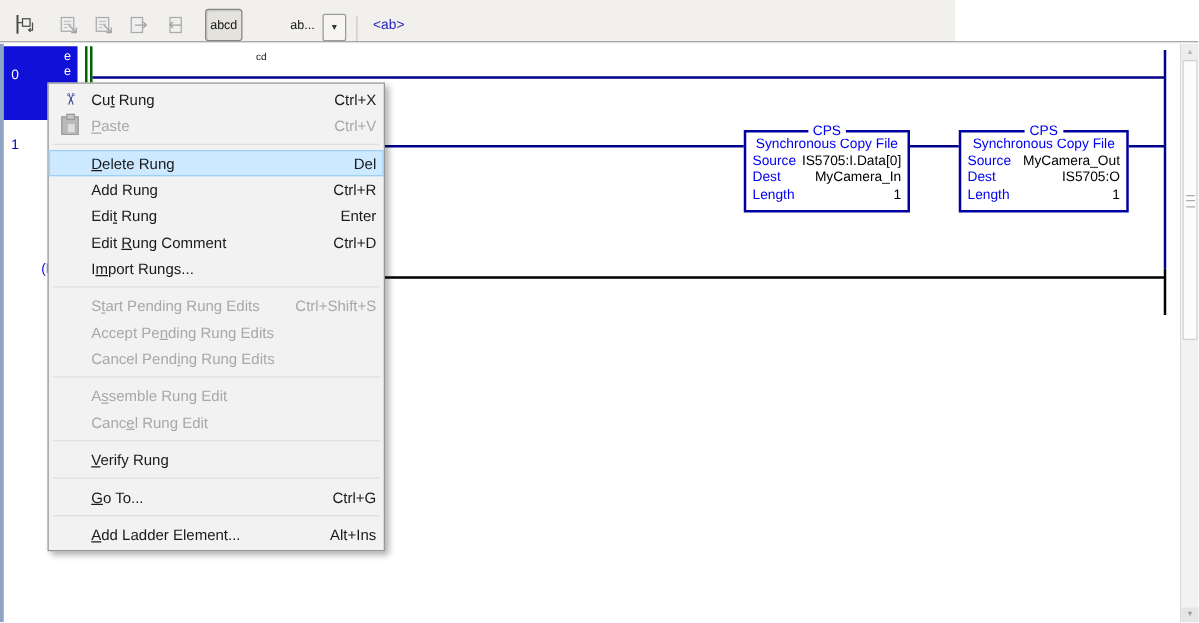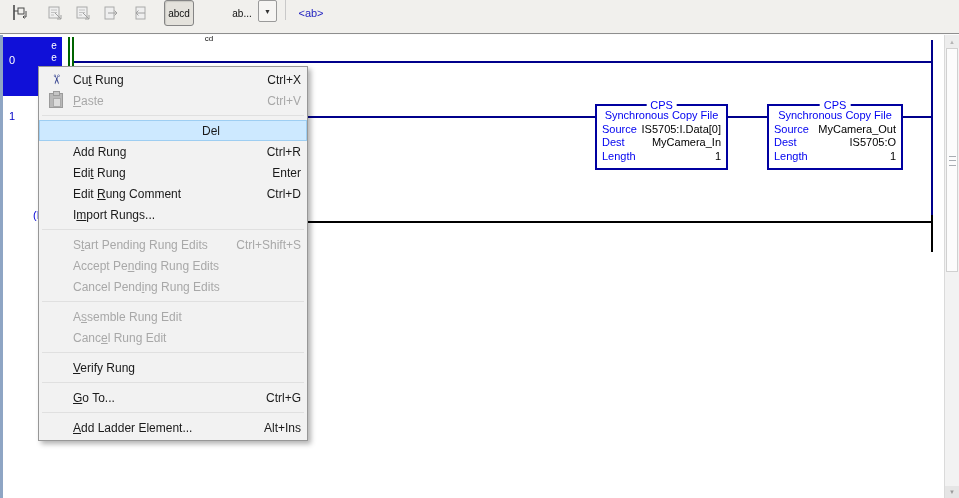--- a/index.html
+++ b/index.html
@@ -1,21 +1,21 @@
 <!DOCTYPE html>
 <html><head>
 <meta charset="utf-8">
 <style>
   html,body{margin:0;padding:0;background:#fff;}
   #screen{position:relative;width:959px;height:498px;overflow:hidden;
           font-family:"Liberation Sans",sans-serif;background:#fff;}
 
   
-  .toolbar{position:absolute;left:0;top:0;width:959px;height:33px;background:#f1f0ed;
-           display:flex;align-items:flex-start;}
+  .toolbar{position:absolute;left:0;top:0;width:764px;height:33px;background:#f1f0ed;
+           display:flex;align-items:flex-end;}
   .tb-line1{position:absolute;left:0;top:33px;width:959px;height:1px;background:#8e8e8e;}
   .tb-line2{position:absolute;left:0;top:34px;width:959px;height:1px;background:#fbfbfb;}
   .tbtn{height:24px;display:flex;align-items:center;justify-content:center;
         background:transparent;border:1px solid transparent;}
   .tbtn svg{display:block;}
   .tbtn-pressed{background:#e4e2dc;border:1px solid #858585;border-radius:3px;
         box-shadow:inset 1px 1px 1px rgba(0,0,0,.12);}
   .tb-text{font-size:10px;color:#111;letter-spacing:0;}
   .tb-abwrap{display:flex;flex-direction:column;align-items:center;line-height:8px;
         font-size:8px;color:#111;gap:44px;}
@@ -238,20 +238,21 @@
           <span class="ic-paste"></span>
         </span>
       <span class="mi-label"><span></span><u>P</u><span>aste</span></span>
       <span class="mi-sc">Ctrl+V</span>
     </div>
 
     <div class="msep"></div>
 
     <div class="mi mi-hl">
       <span class="mi-ic"></span>
+      <span class="mi-label"><span></span><u>D</u><span>elete Rung</span></span>
       <span class="mi-sc">Del</span>
     </div>
 
     <div class="mi">
       <span class="mi-ic"></span>
       <span class="mi-label"><span>Add Rung</span><u></u><span></span></span>
       <span class="mi-sc">Ctrl+R</span>
     </div>
 
     <div class="mi">

